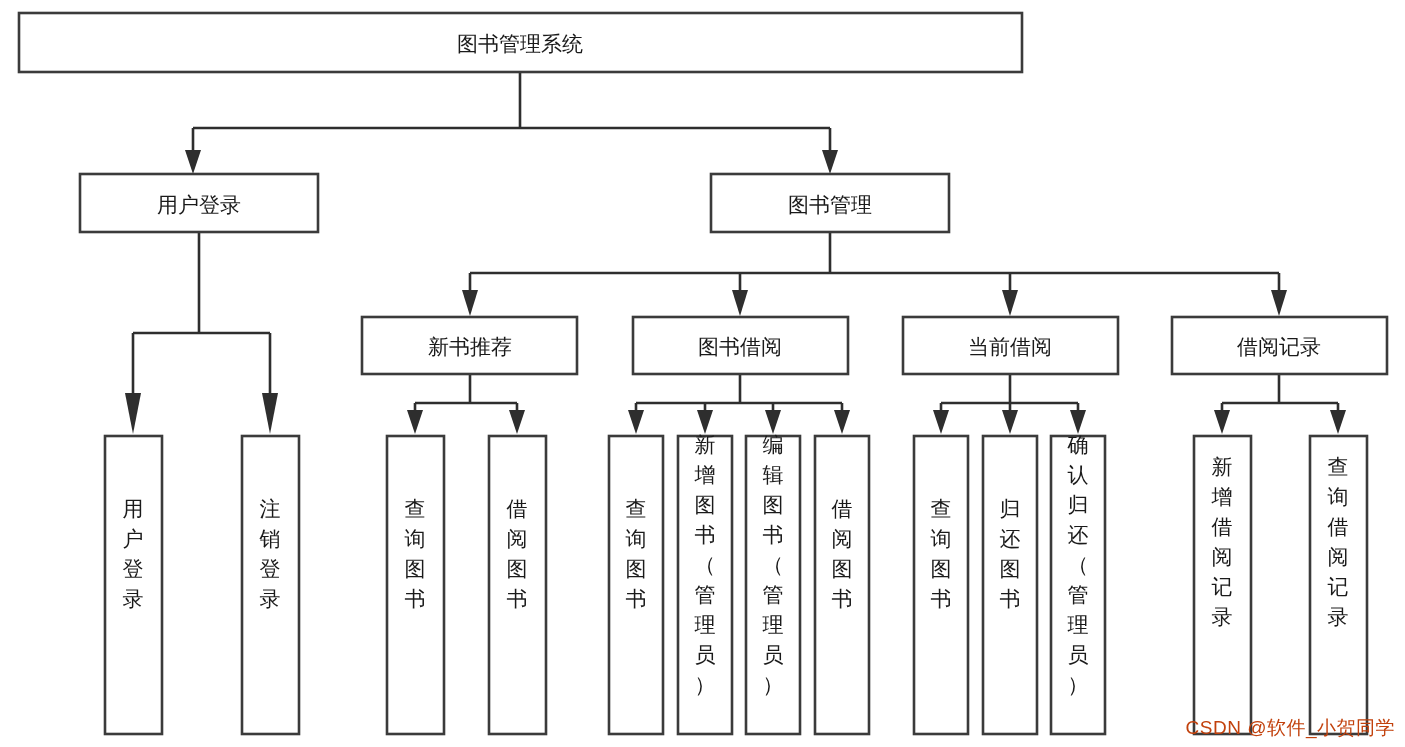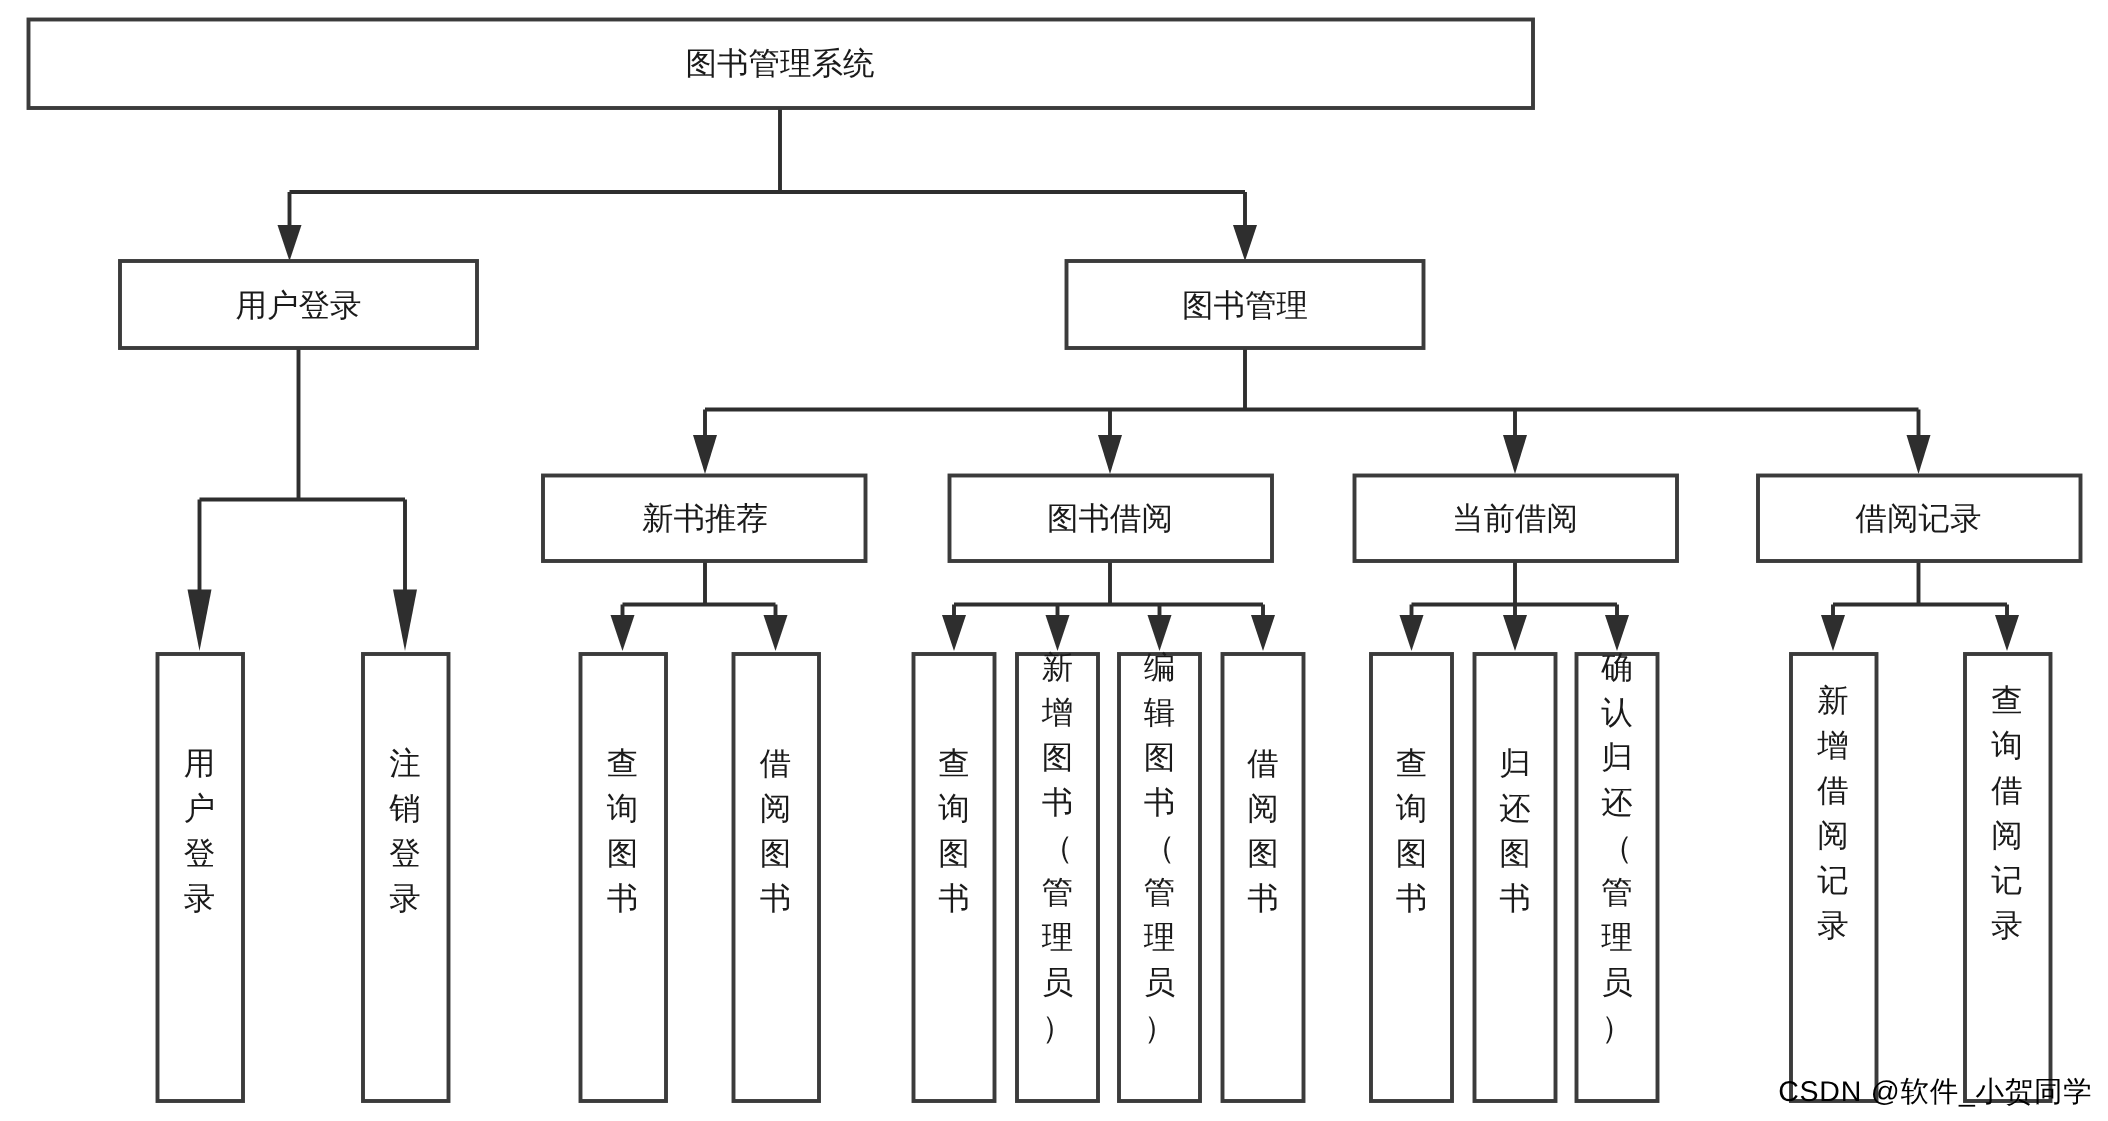--- a/index.html
+++ b/index.html
@@ -58,21 +58,21 @@
     fill: #1a1a1a;
     text-anchor: middle;
     white-space: pre;
   }
   .watermark-text {
     position: absolute;
     right: 10px;
     bottom: 6px;
     font-family: "Liberation Sans", "DejaVu Sans", sans-serif;
     font-size: 19px;
-    color: #000000;
+    color: #c2410c;
     letter-spacing: 0.5px;
     user-select: none;
     pointer-events: none;
   }
 </style>
 </head>
 <body>
 
 <div id="diagram-root">
 

